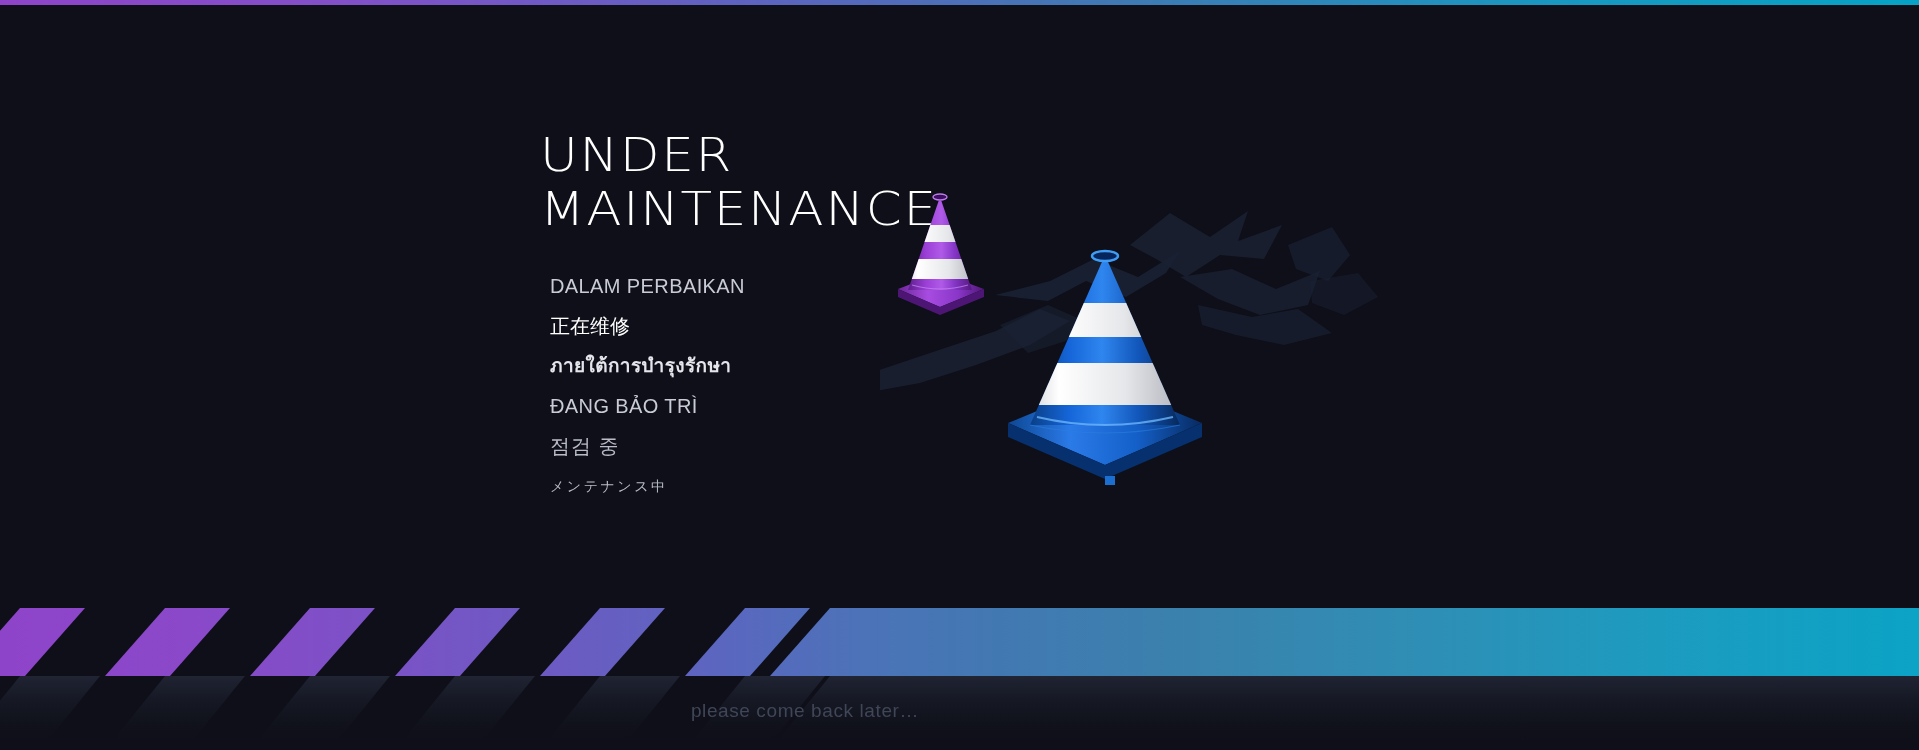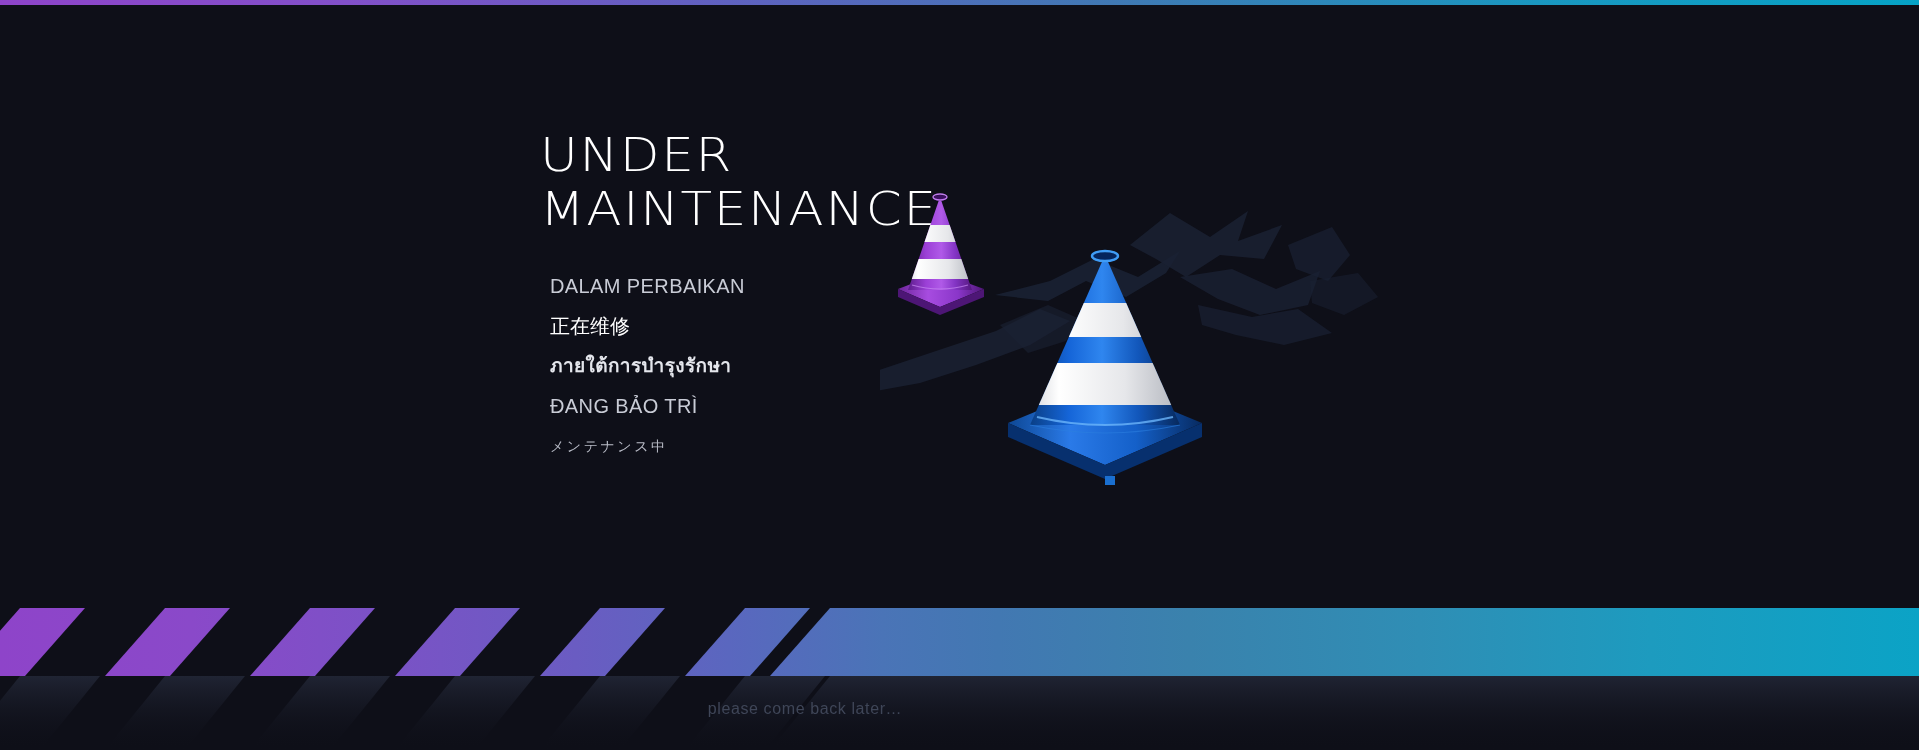--- a/index.html
+++ b/index.html
@@ -85,40 +85,41 @@
     width:1919px; height:74px;
     overflow:hidden;
   }
 
   
   #footer-text {
     position:absolute; left:0; top:700px;
     width:1610px;
     text-align:center;
     color:#3f4658;
-    font-size:16px;
+    font-size:19px;
     letter-spacing:0.6px;
     font-weight:300;
   }
 </style>
 </head>
 <body>
 
 <div id="page">
 
   <div id="top-accent"></div>
 
   <div id="text-block">
     <div id="title">UNDER
 MAINTENANCE</div>
     <ul id="translations">
       <li>DALAM PERBAIKAN</li>
       <li class="bold">正在维修</li>
       <li class="thai">ภายใต้การบำรุงรักษา</li>
       <li>ĐANG BẢO TRÌ</li>
+      <li class="kor">점검 중</li>
       <li class="jpn">メンテナンス中</li>
     </ul>
   </div>
 
   <div id="artwork">
     <svg width="500" height="330" viewBox="0 0 500 330" xmlns="http://www.w3.org/2000/svg">
       <defs>
         <linearGradient id="gPurBody" x1="0" y1="0" x2="1" y2="0">
           <stop offset="0%" stop-color="#5d1d8c"></stop>
           <stop offset="28%" stop-color="#9b3fd6"></stop>

